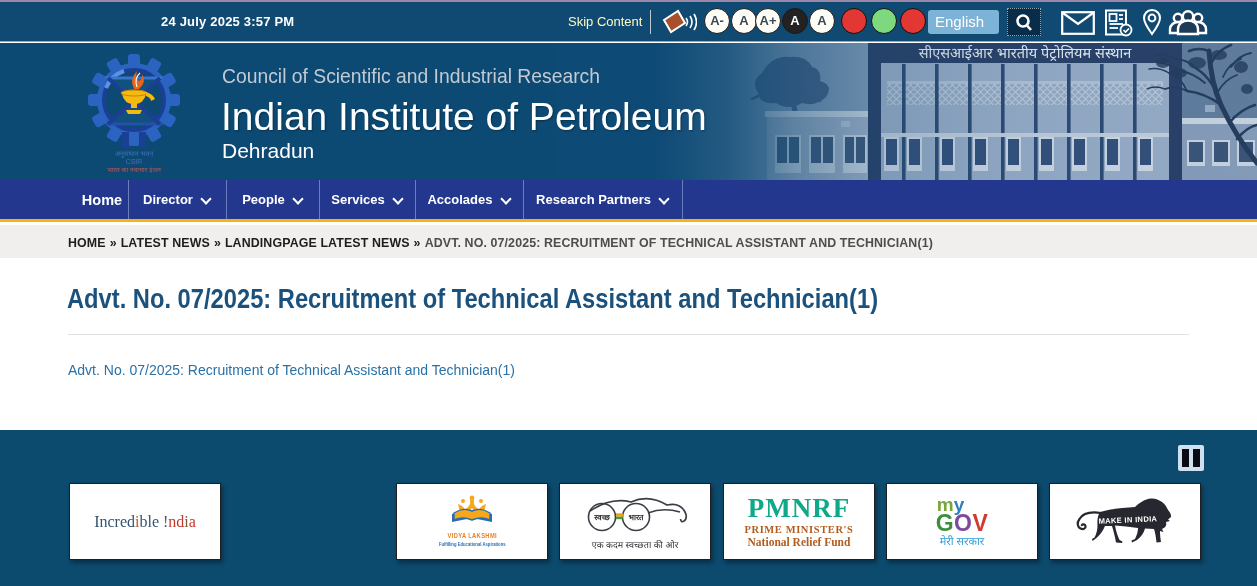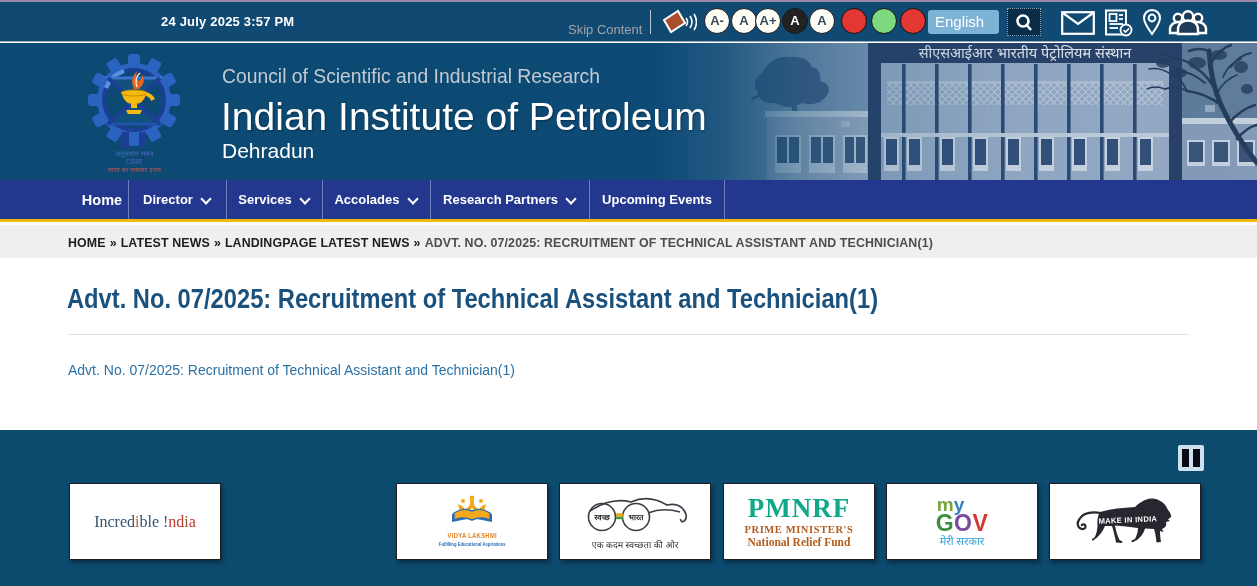--- a/index.html
+++ b/index.html
@@ -4,21 +4,21 @@
 <style>
   * { margin:0; padding:0; box-sizing:border-box; }
   html,body { width:1257px; height:586px; overflow:hidden; font-family:"Liberation Sans", sans-serif; background:#fff; }
   .abs { position:absolute; }
   #page { position:relative; width:1257px; height:586px; }
 
   
   #topline { position:absolute; top:0; left:0; width:1257px; height:2px; background:#9b87a8; }
   #topbar { position:absolute; top:2px; left:0; width:1257px; height:40px; background:#104a72; border-bottom:1px solid #97a9b6; }
   #date { position:absolute; left:161px; top:12px; color:#fff; font-size:13px; font-weight:bold; letter-spacing:0.2px;}
-  #skip { position:absolute; left:568px; top:20px; color:#a3a3a3; font-size:13px; }
+  #skip { position:absolute; left:568px; top:12px; color:#fef9c3; font-size:13px; }
   .tsep { position:absolute; top:8px; width:1px; height:24px; background:#b9c6d0; }
   .circ { position:absolute; top:6px; width:26px; height:26px; border-radius:50%; background:#fdfdf6; border:1px solid #1a1a1a;
           color:#3a4a56; font-weight:bold; font-size:13px; text-align:center; line-height:24px; }
   #engsel { position:absolute; left:928px; top:8px; width:71px; height:24px; background:#7db3d6; border-radius:3px;
             color:#fff; font-size:15px; line-height:23px; padding-left:7px; }
   #engsel .echev { display:inline-block; width:8px; height:8px; margin-left:7px; position:relative; }
   #engsel .echev:before { content:""; position:absolute; left:0; top:1px; width:5px; height:5px;
       border-right:2px solid #eef6fc; border-bottom:2px solid #eef6fc; transform:rotate(45deg); }
   #searchbtn { position:absolute; left:1007px; top:6px; width:34px; height:28px; background:#092c49; border:1px dotted #8fa3b3; color:#fff; }
 
@@ -266,24 +266,24 @@
     </svg>
     <div id="csub">Council of Scientific and Industrial Research</div>
     <div id="ctitle">Indian Institute of Petroleum</div>
     <div id="ccity">Dehradun</div>
   </div>
 
   <div id="nav">
     <ul>
       <li style="width:67px; font-size:14.5px; padding-left:14px;">Home</li>
       <li style="width:98px;">Director<span class="chev"></span></li>
+      <li style="width:93px;">People<span class="chev"></span></li>
       <li style="width:96px;">Services<span class="chev"></span></li>
       <li style="width:108px;">Accolades<span class="chev"></span></li>
       <li style="width:159px;">Research Partners<span class="chev"></span></li>
-      <li style="width:135px;">Upcoming Events</li>
     </ul>
   </div>
 
   <div id="crumb">HOME<span class="sep">»</span>LATEST NEWS<span class="sep">»</span>LANDINGPAGE LATEST NEWS<span class="sep">»</span><span class="last">ADVT. NO. 07/2025: RECRUITMENT OF TECHNICAL ASSISTANT AND TECHNICIAN(1)</span></div>
 
   <div id="h1">Advt. No. 07/2025: Recruitment of Technical Assistant and Technician(1)</div>
   <div id="hr"></div>
   <div id="plink">Advt. No. 07/2025: Recruitment of Technical Assistant and Technician(1)</div>
 
   <div id="footer">

